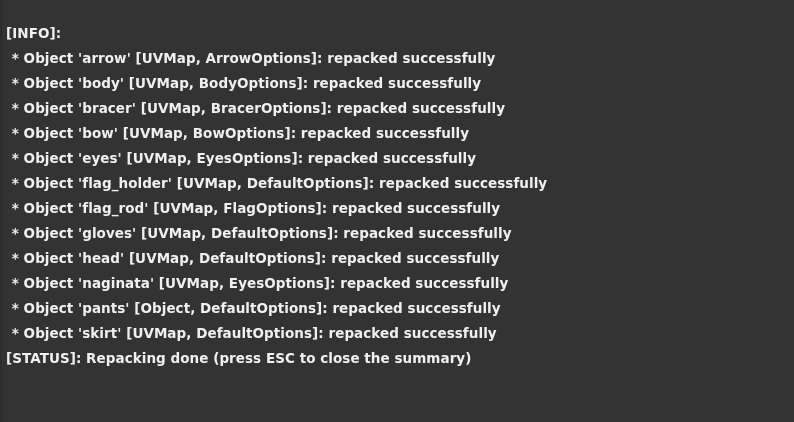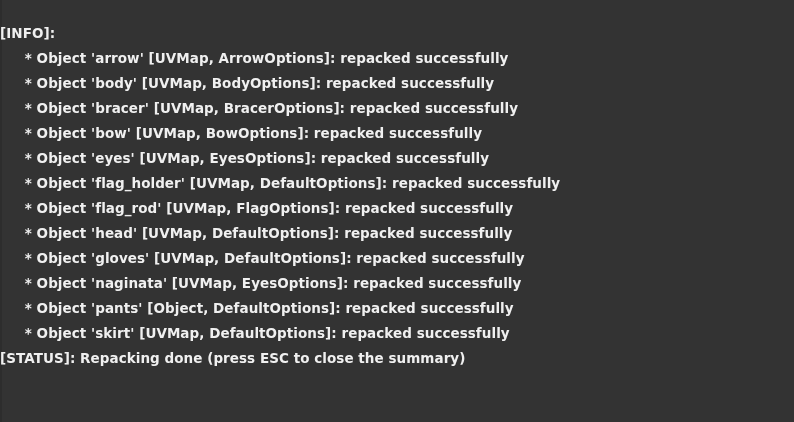--- a/index.html
+++ b/index.html
@@ -47,46 +47,47 @@
     line-height: 25px;
     font-size: 13.5px;
     font-weight: 600;
     color: #f0f0f0;
     white-space: pre;
     letter-spacing: 0.05px;
   }
 
   .log-line.level-info,
   .log-line.level-status {
+    padding-left: 6px;
   }
 
   .log-line.object-entry {
-    padding-left: 20px;
+    padding-left: 7px;
   }
 </style>
 </head>
 <body>
 
 <div id="console-overlay">
 
   <div id="left-edge-strip"></div>
 
   <div id="log-lines">
 
     <div class="log-line level-info">[INFO]:</div>
 
     <div class="log-line object-entry"> * Object 'arrow' [UVMap, ArrowOptions]: repacked successfully</div>
     <div class="log-line object-entry"> * Object 'body' [UVMap, BodyOptions]: repacked successfully</div>
     <div class="log-line object-entry"> * Object 'bracer' [UVMap, BracerOptions]: repacked successfully</div>
     <div class="log-line object-entry"> * Object 'bow' [UVMap, BowOptions]: repacked successfully</div>
     <div class="log-line object-entry"> * Object 'eyes' [UVMap, EyesOptions]: repacked successfully</div>
     <div class="log-line object-entry"> * Object 'flag_holder' [UVMap, DefaultOptions]: repacked successfully</div>
     <div class="log-line object-entry"> * Object 'flag_rod' [UVMap, FlagOptions]: repacked successfully</div>
+    <div class="log-line object-entry"> * Object 'gloves' [UVMap, DefaultOptions]: repacked successfully</div>
     <div class="log-line object-entry"> * Object 'head' [UVMap, DefaultOptions]: repacked successfully</div>
-    <div class="log-line object-entry"> * Object 'gloves' [UVMap, DefaultOptions]: repacked successfully</div>
     <div class="log-line object-entry"> * Object 'naginata' [UVMap, EyesOptions]: repacked successfully</div>
     <div class="log-line object-entry"> * Object 'pants' [Object, DefaultOptions]: repacked successfully</div>
     <div class="log-line object-entry"> * Object 'skirt' [UVMap, DefaultOptions]: repacked successfully</div>
 
     <div class="log-line level-status">[STATUS]: Repacking done (press ESC to close the summary)</div>
 
   </div>
 </div>
 
 </body></html>

